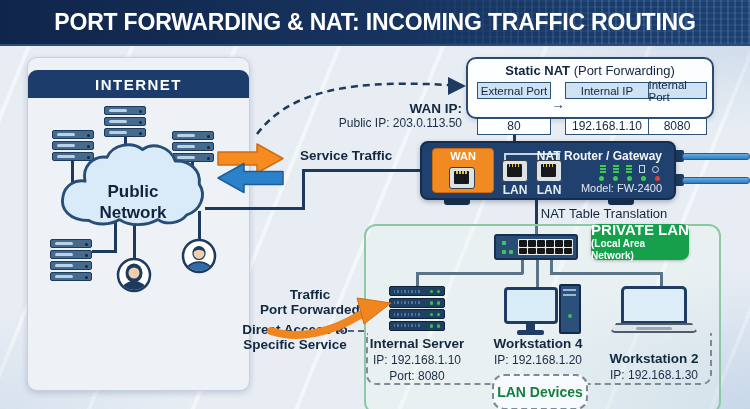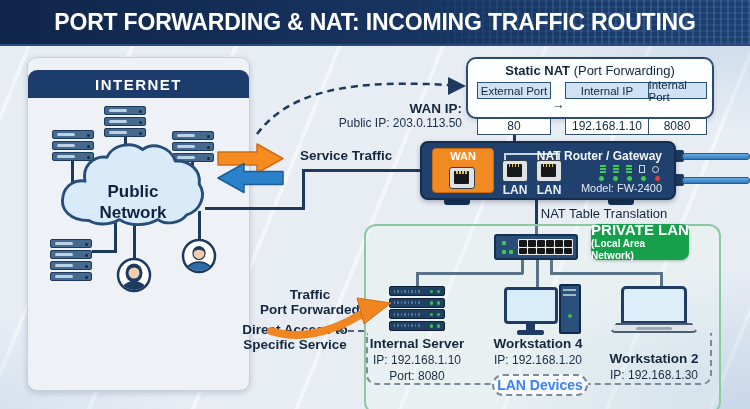--- a/index.html
+++ b/index.html
@@ -95,22 +95,22 @@
   .tower::before{content:"";position:absolute;left:2px;top:3px;width:13px;height:7px;
     background:repeating-linear-gradient(0deg,#9fb7cc 0 2px,transparent 2px 5px);}
   .tower::after{content:"";position:absolute;left:7px;top:28px;width:4px;height:4px;border-radius:50%;background:#37c04e;}
   .laptop-screen{left:621px;top:286px;width:66px;height:38px;background:#ddeef9;border:3px solid #1e3c64;border-radius:5px 5px 0 0;box-sizing:border-box;}
   .laptop-base{left:610px;top:323px;width:88px;height:10px;background:#dfe4e8;border:2px solid #4d5d6d;
     border-radius:2px 2px 5px 5px;clip-path:polygon(7% 0,93% 0,100% 100%,0 100%);box-sizing:border-box;}
   .laptop-base::before{content:"";position:absolute;left:24px;top:2px;width:36px;height:3px;background:#9aa7b2;border-radius:2px;}
   
   .lan-dashbox{left:366px;top:333px;width:346px;height:52px;border:2px dashed #7d8b99;border-top:none;
     border-radius:0 0 10px 10px;box-sizing:border-box;}
-  .lan-pill{left:492px;top:374px;width:96px;height:22px;background:#f7fafc;border:2px dashed #7d8b99;border-radius:12px;
-    display:flex;align-items:center;justify-content:center;font-weight:700;font-size:14px;color:#3b82f6;box-sizing:border-box;}
+  .lan-pill{left:492px;top:374px;width:96px;height:36px;background:#f7fafc;border:2px dashed #7d8b99;border-radius:12px;
+    display:flex;align-items:center;justify-content:center;font-weight:700;font-size:14px;color:#15803d;box-sizing:border-box;}
   .dash-leader{left:338px;top:330px;width:26px;height:0;border-top:2px dashed #55657a;}
   .line{background:#1d3a5c;}
   svg.overlay{position:absolute;left:0;top:0;pointer-events:none;}
 </style>
 </head>
 <body>
 
 <div id="stage">
 
   <div class="abs titlebar">

